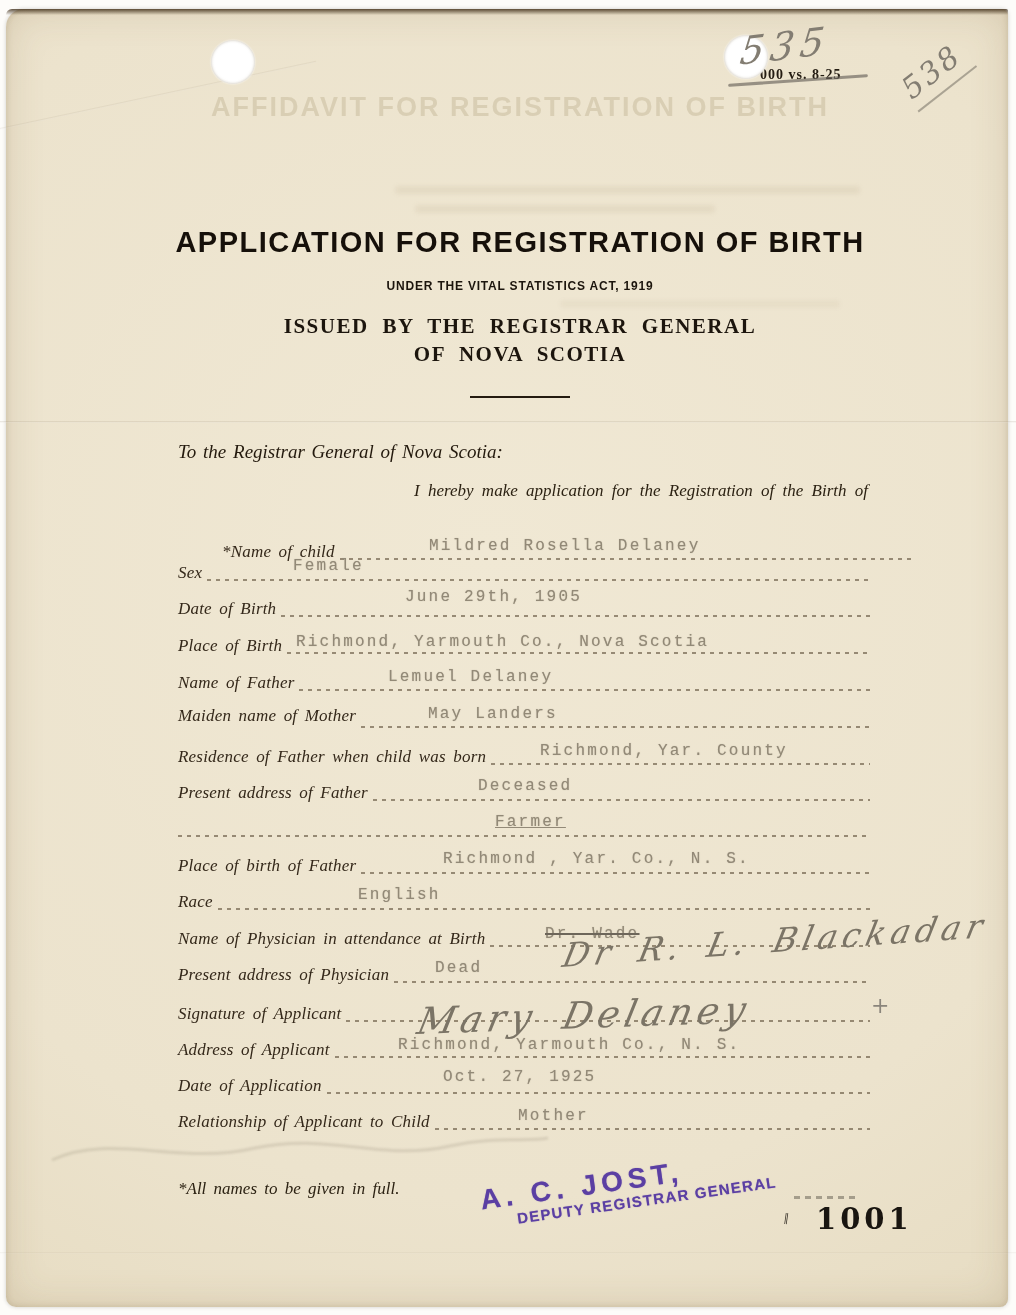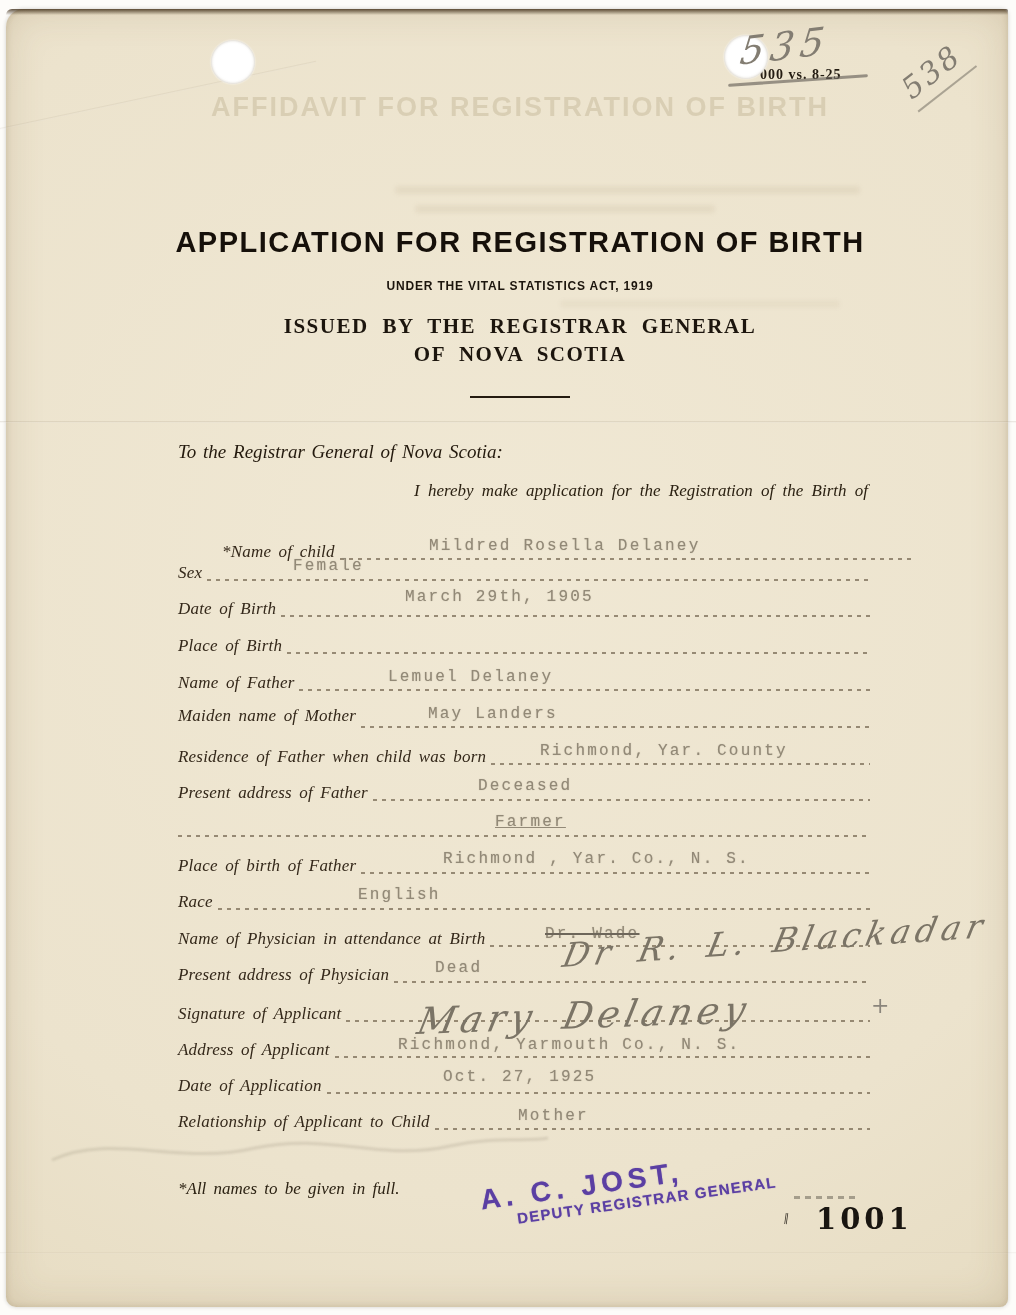--- a/index.html
+++ b/index.html
@@ -129,25 +129,26 @@
     <span class="fvalue typed" style="left:207px;bottom:6px;">Mildred Rosella Delaney</span>
   </div>
   <div class="field" style="top:554px;">
     <span class="flabel">Sex</span>
     <span class="fline"></span>
     <span class="fvalue typed" style="left:115px;bottom:7px;">Female</span>
   </div>
   <div class="field" style="top:590px;">
     <span class="flabel">Date of Birth</span>
     <span class="fline"></span>
-    <span class="fvalue typed" style="left:227px;bottom:12px;">March 29th, 1905</span>
+    <span class="fvalue typed" style="left:227px;bottom:12px;">June 29th, 1905</span>
   </div>
   <div class="field" style="top:627px;">
     <span class="flabel">Place of Birth</span>
     <span class="fline"></span>
+    <span class="fvalue typed" style="left:118px;bottom:4px;">Richmond, Yarmouth Co., Nova Scotia</span>
   </div>
   <div class="field" style="top:664px;">
     <span class="flabel">Name of Father</span>
     <span class="fline"></span>
     <span class="fvalue typed" style="left:210px;bottom:6px;">Lemuel Delaney</span>
   </div>
   <div class="field" style="top:701px;align-items:center;">
     <span class="flabel">Maiden name of Mother</span>
     <span class="fline"></span>
     <span class="fvalue typed" style="left:250px;bottom:6px;">May Landers</span>

